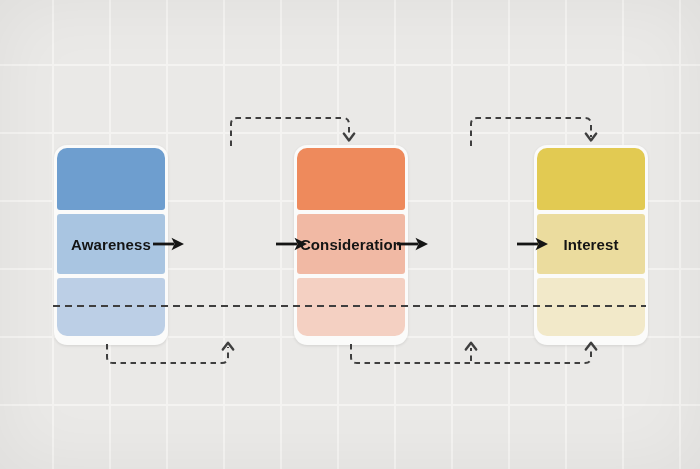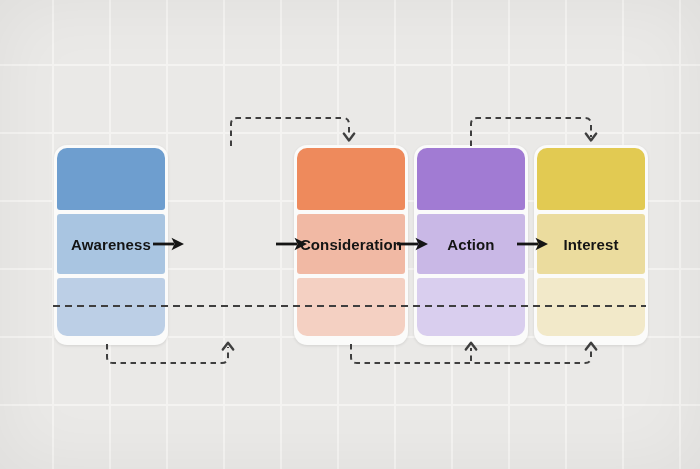--- a/index.html
+++ b/index.html
@@ -64,27 +64,20 @@
 
 
   <div class="col" style="left:294px">
     <div class="blk top" style="background: rgb(238, 138, 92);"></div>
     <div class="blk mid" style="background: rgb(241, 185, 164);">
       <span class="lbl">Consideration</span>
     </div>
     <div class="blk bot" style="background: rgb(244, 208, 194);"></div>
   </div>
 
-  <div class="col" style="left:414px">
-    <div class="blk top" style="background: rgb(161, 123, 211);"></div>
-    <div class="blk mid" style="background: rgb(201, 184, 230);">
-      <span class="lbl">Action</span>
-    </div>
-    <div class="blk bot" style="background: rgb(217, 206, 238);"></div>
-  </div>
 
   <div class="col" style="left:534px">
     <div class="blk top" style="background: rgb(226, 202, 82);"></div>
     <div class="blk mid" style="background: rgb(235, 220, 158);">
       <span class="lbl">Interest</span>
     </div>
     <div class="blk bot" style="background: rgb(242, 233, 201);"></div>
   </div>
 
   <svg class="overlay" width="700" height="469" viewBox="0 0 700 469">

